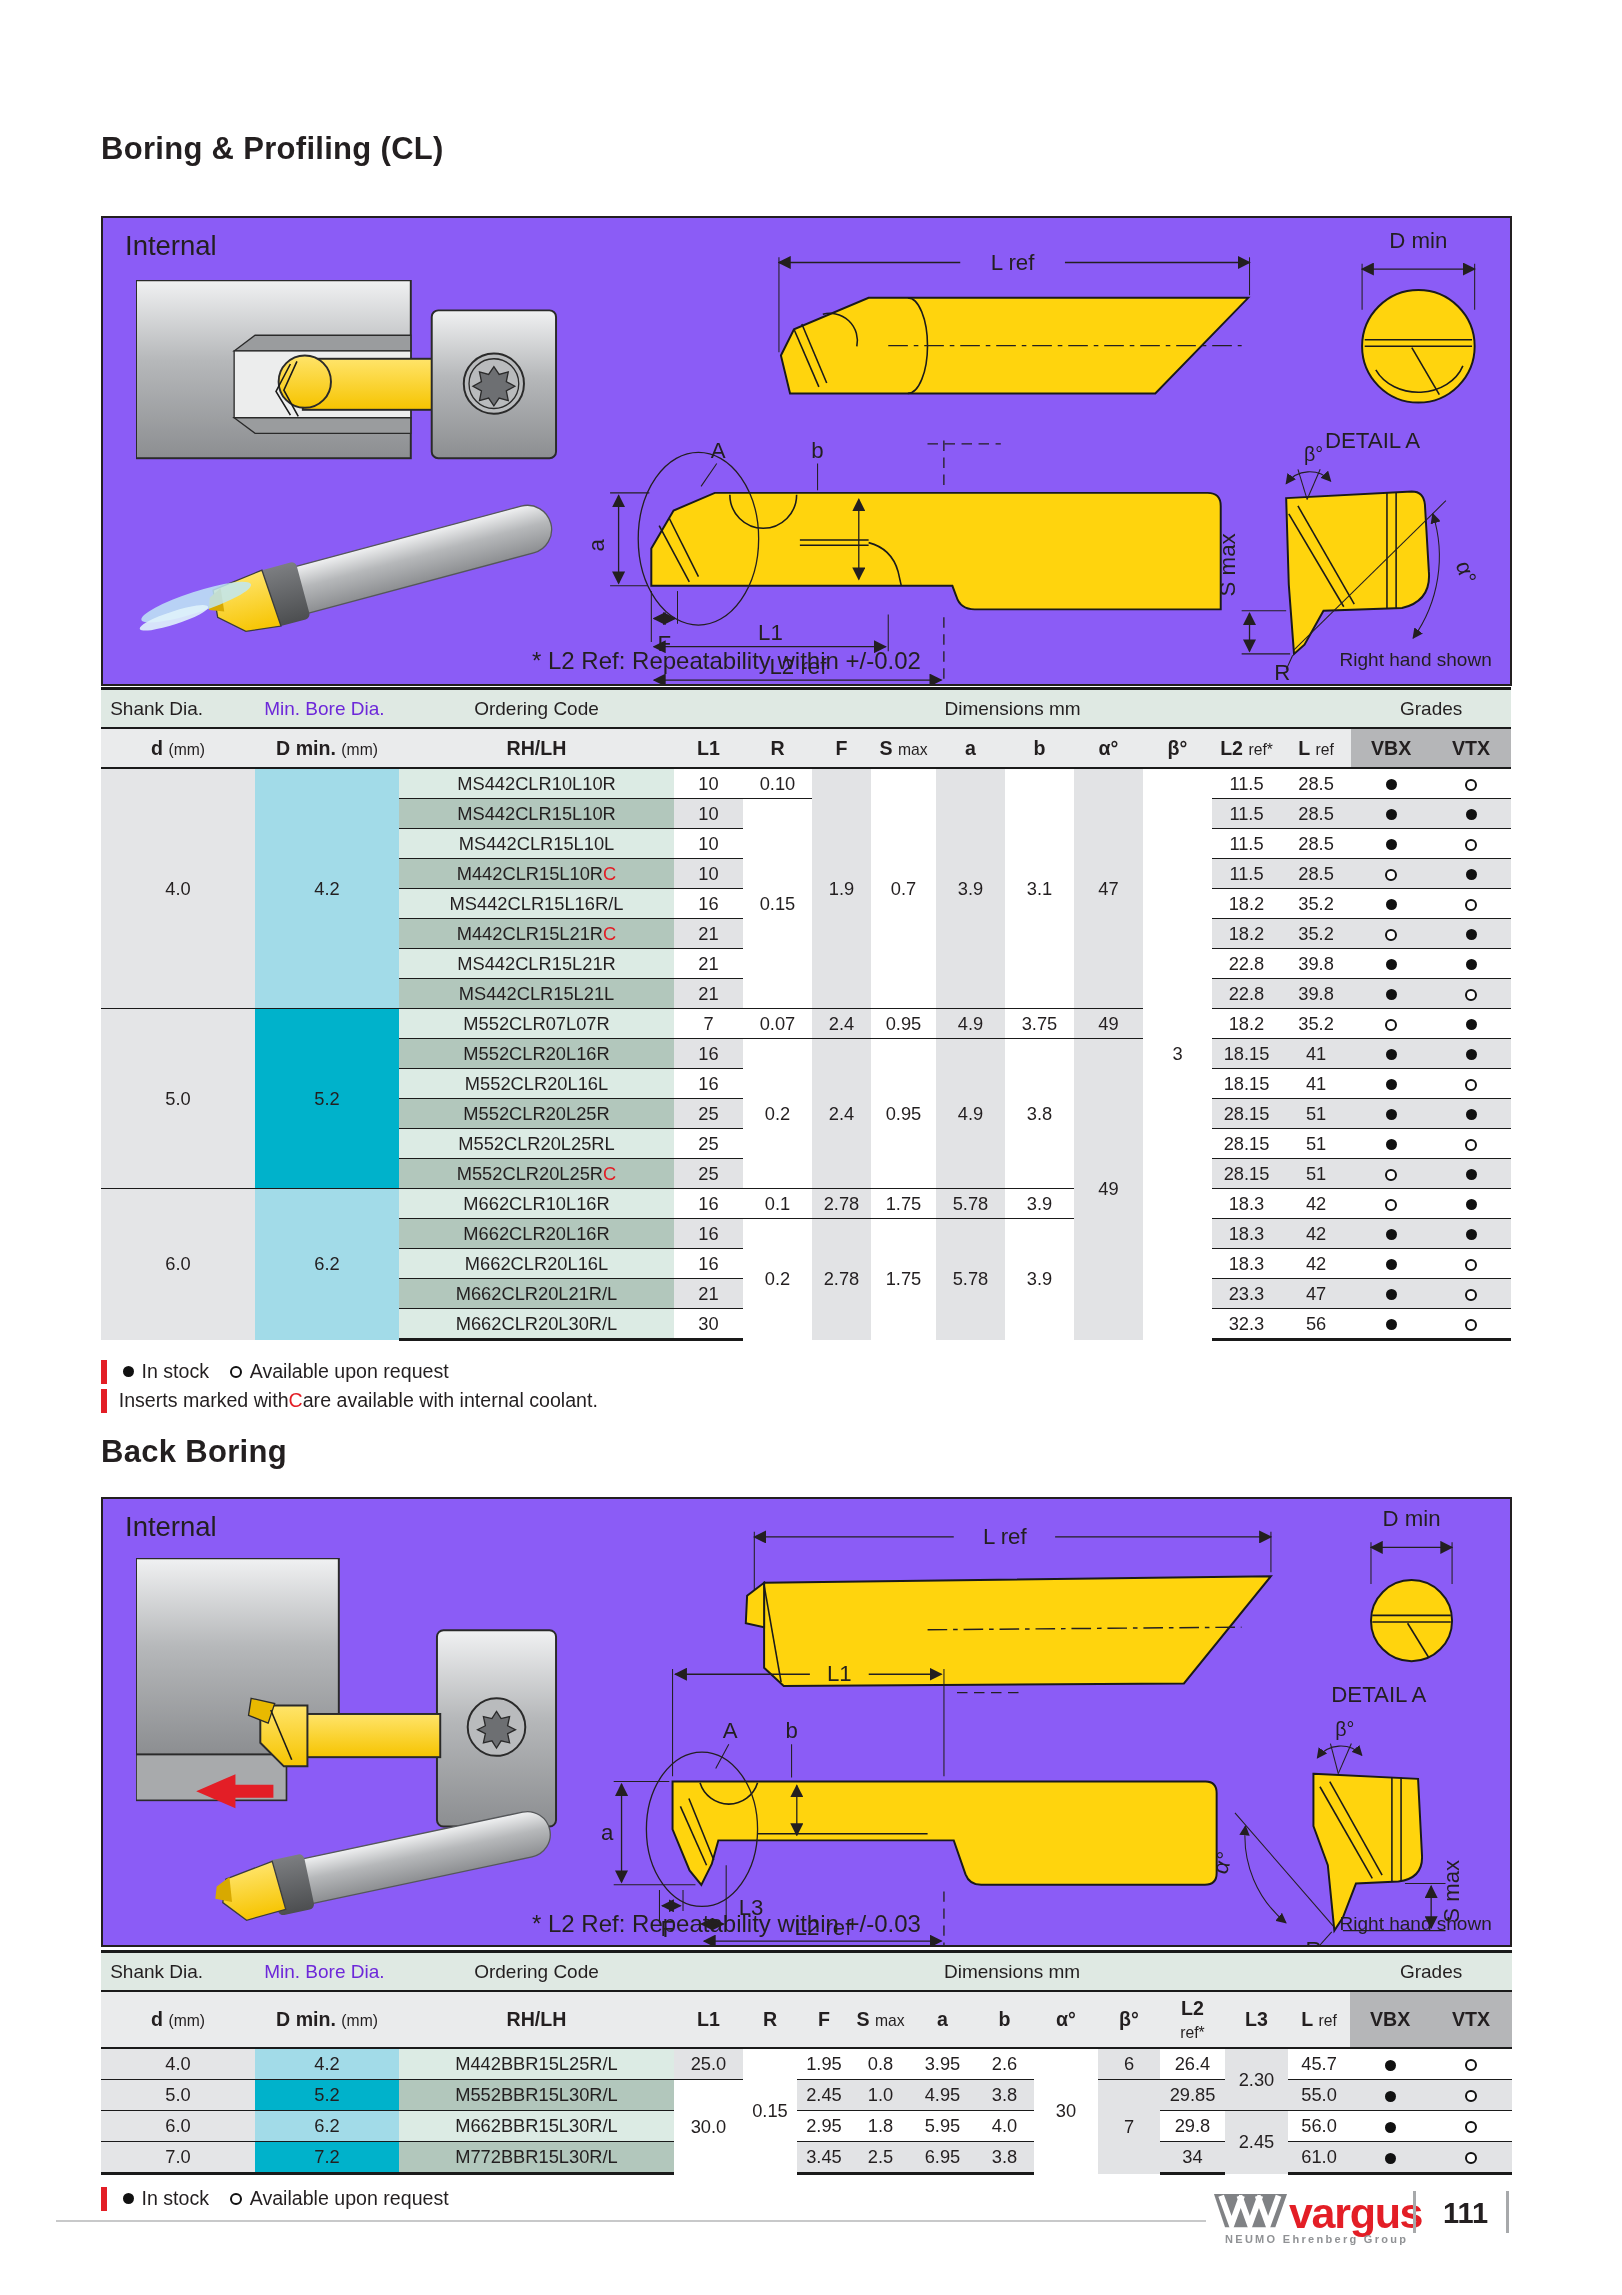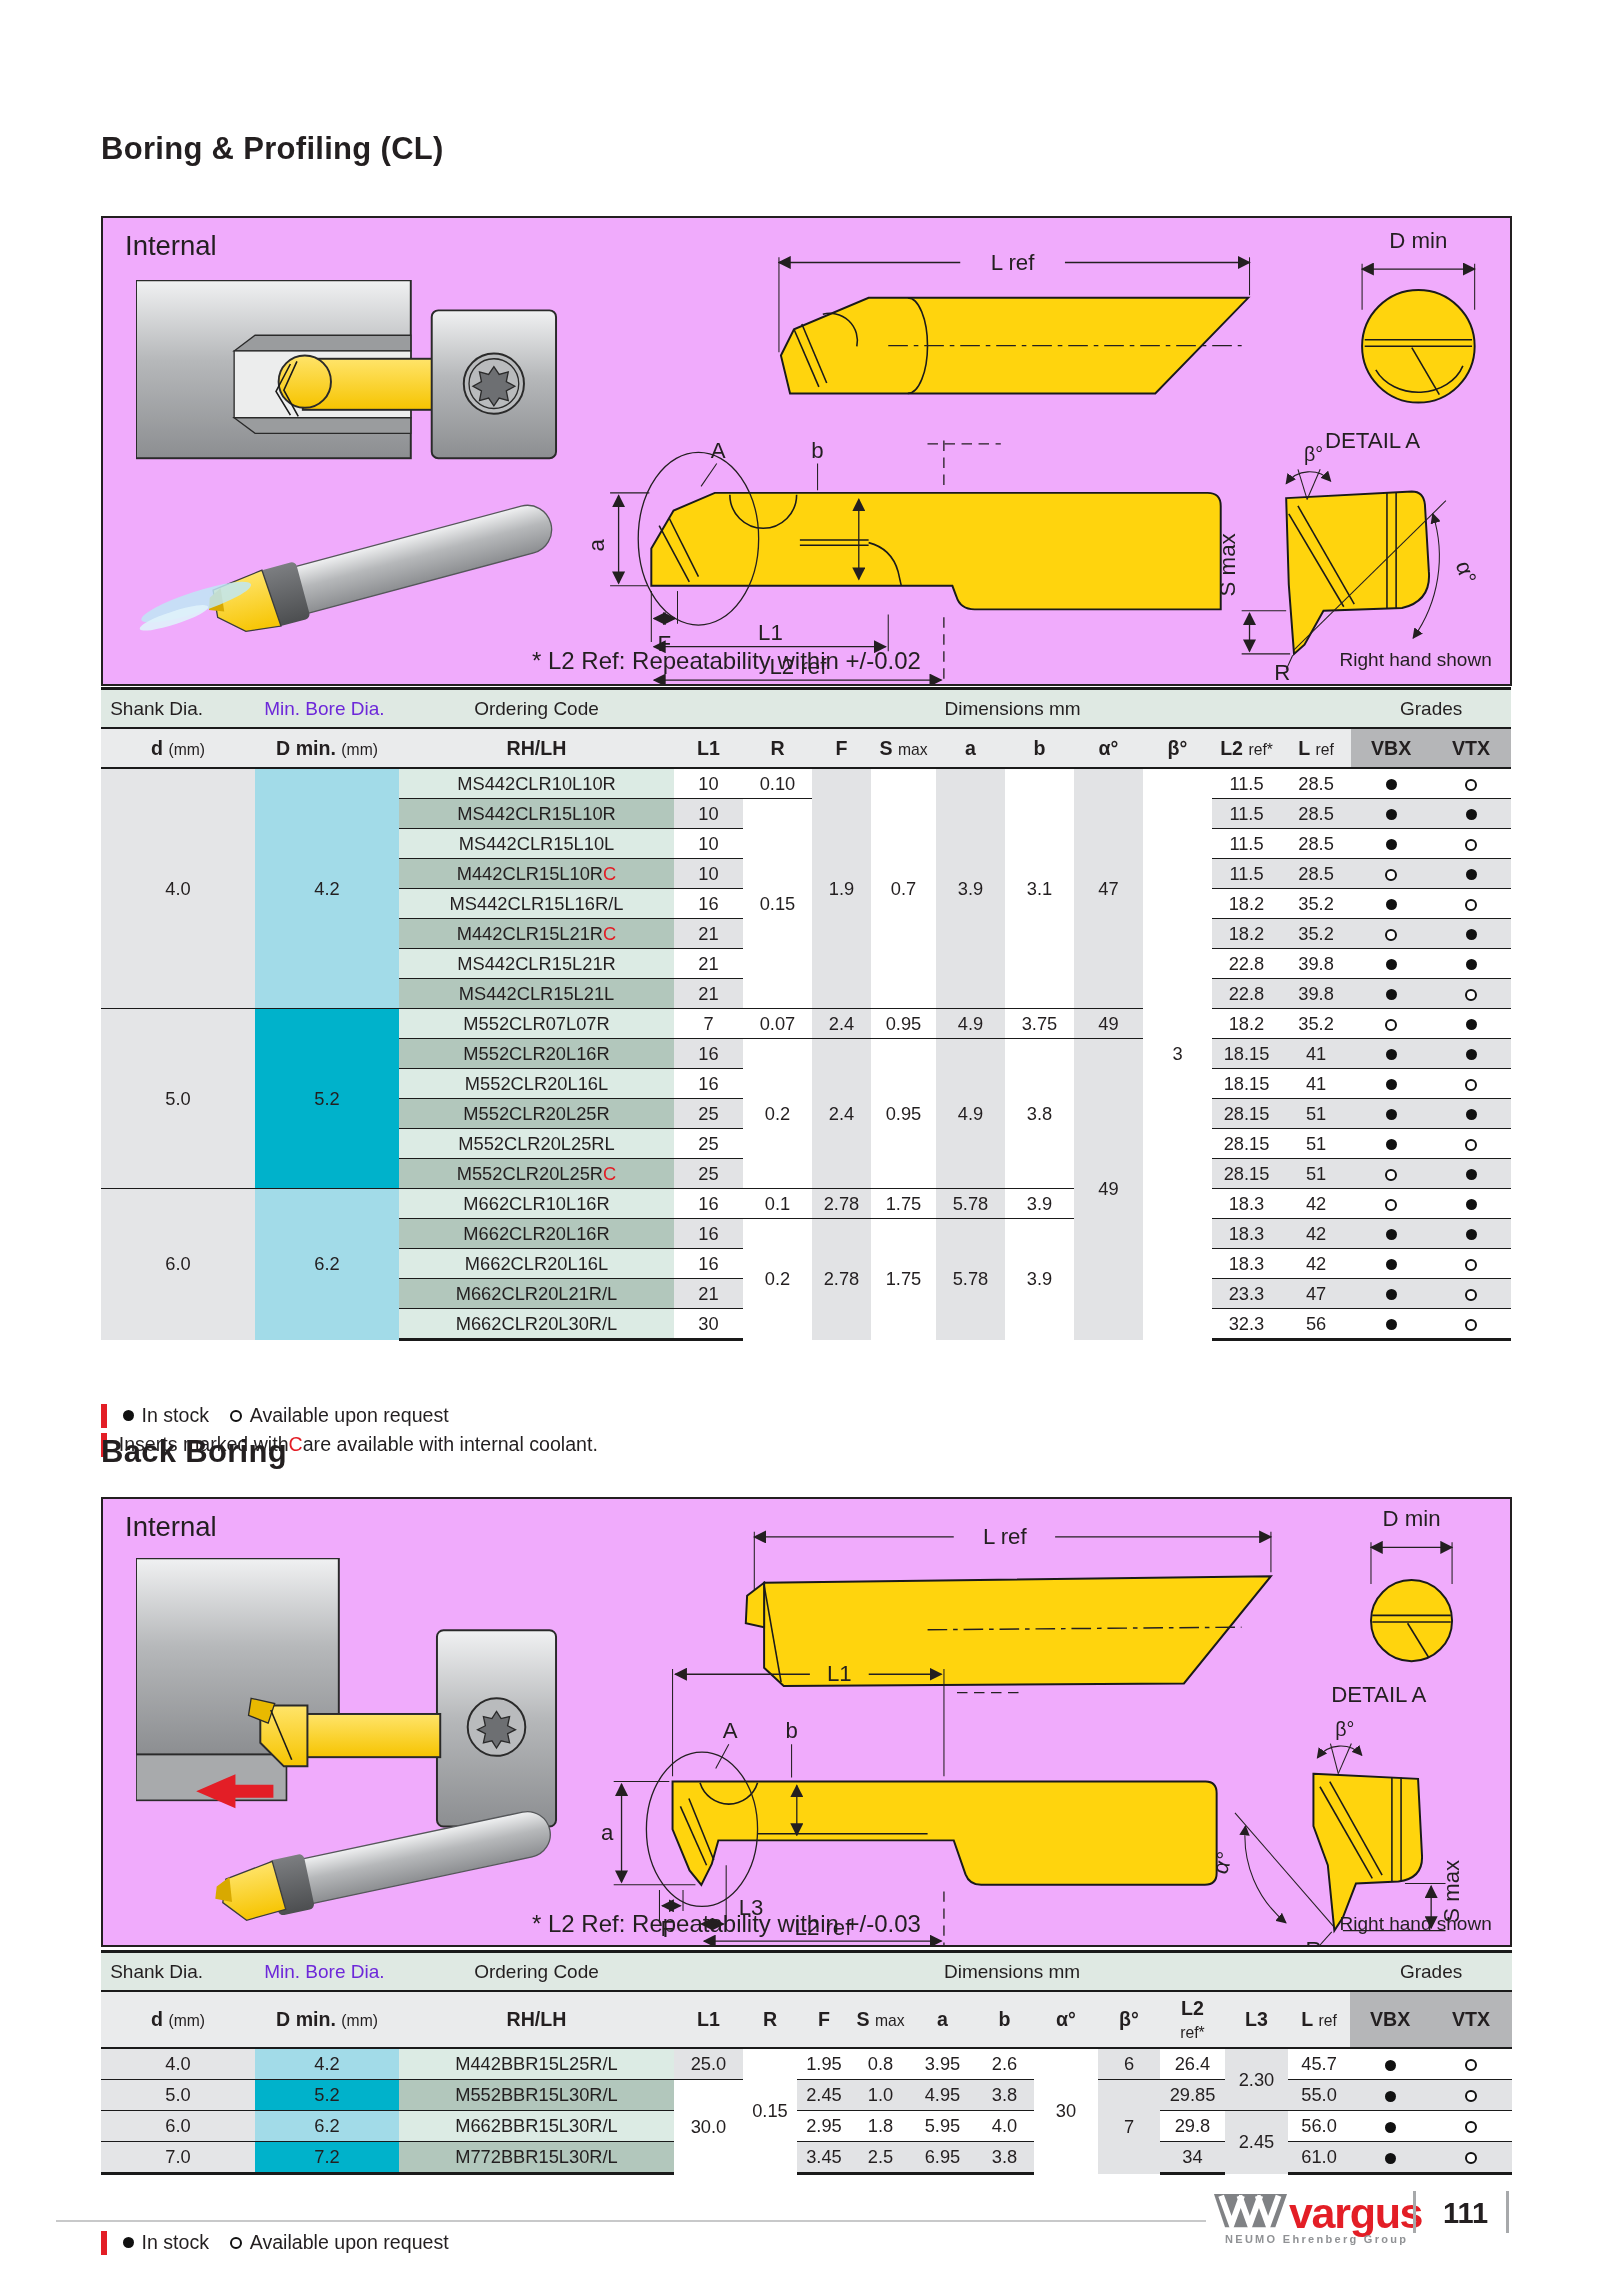--- a/index.html
+++ b/index.html
@@ -1,20 +1,20 @@
 <!DOCTYPE html>
 <html style="font-size:10.5px"><head>
 <meta charset="utf-8">
 <style>
   html,body{margin:0;padding:0;background:#fff;}
   .page{position:relative;width:1623px;height:2295px;background:#ffffff;overflow:hidden;
         font-family:"Liberation Sans", sans-serif;color:#231f20;}
   .abs{position:absolute;}
   .h1{font-size:31px;font-weight:bold;letter-spacing:0.3px;}
-  .figbox{position:absolute;border:2px solid #231f20;background:#f0abfc;}
+  .figbox{position:absolute;border:2px solid #231f20;background:#8b5cf6;}
   .figlabel{position:absolute;left:22px;top:11.8px;font-size:27.5px;}
   .fignote{position:absolute;font-size:24px;}
   
   .cat-table{position:absolute;}
   table{border-collapse:collapse;table-layout:fixed;width:100%;}
   th,td{padding:0;text-align:center;vertical-align:middle;font-weight:400;}
   thead tr.ha th{background:#dfe9e3;height:37px;font-size:19px;border-top:3.3px solid #1a1a1a;border-bottom:2px solid #1a1a1a;}
   thead tr.ha th.lft{text-align:left;padding-left:9.2px;}
   thead tr.ha th.red{color:#6d28d9;}
   thead tr.hb th{background:#eaebec;font-size:19.6px;border-bottom:2.6px solid #1a1a1a;}
@@ -36,21 +36,21 @@
   td.dmin.light{background:#a2dbe8;}
   tr.odd td.band{background:#ffffff;}
   tr.even td.band{background:#e2e3e5;}
   tr.odd td.code{background:#dcebe4;}
   tr.even td.code{background:#b2c7bc;}
   td.wover{background:#fff !important;}
   td .redC{color:#e31e26;}
   .dot{display:inline-block;width:11px;height:11px;border-radius:50%;background:#111;vertical-align:middle;}
   .dot.o{background:#fff;border:2px solid #111;width:7.9px;height:7.9px;}
   
-  .legend{position:absolute;display:flex;align-items:center;font-size:19.6px;margin-top:44px;}
+  .legend{position:absolute;display:flex;align-items:center;font-size:19.6px;}
   .legend .bar{width:5.9px;height:23.6px;background:#e31e26;margin-right:11.8px;}
   .legend .dot{margin:0 7.9px 0 3.9px;}
   .legend .gap{width:17px;}
   .legend .redC{color:#e31e26;}
   
   .hairline{position:absolute;background:#c8c9ca;height:2px;}
   .brand{position:absolute;display:flex;align-items:flex-end;}
   .brandtext{font-size:43px;font-weight:700;color:#e31e26;letter-spacing:-1.3px;line-height:.8;}
   .brandsub{position:absolute;font-size:11px;color:#909295;letter-spacing:2.3px;font-weight:600;}
   .vbar{position:absolute;width:2.6px;height:42px;background:#a7a9ab;}

